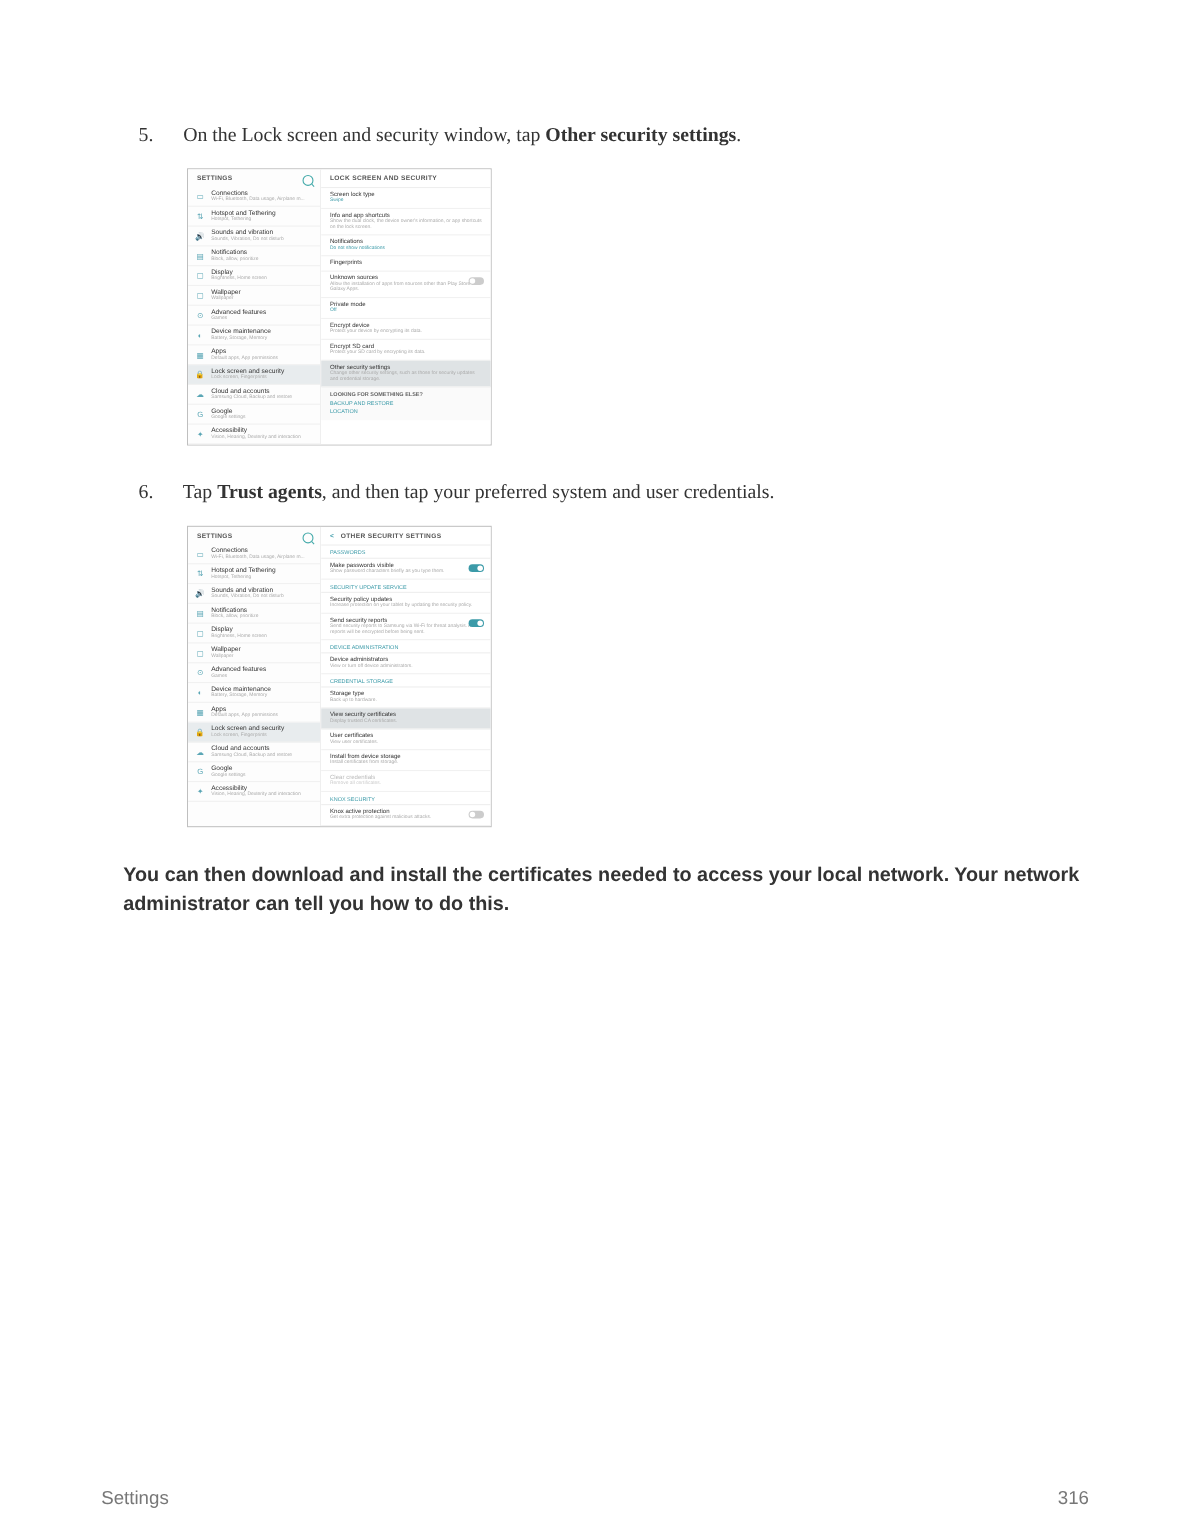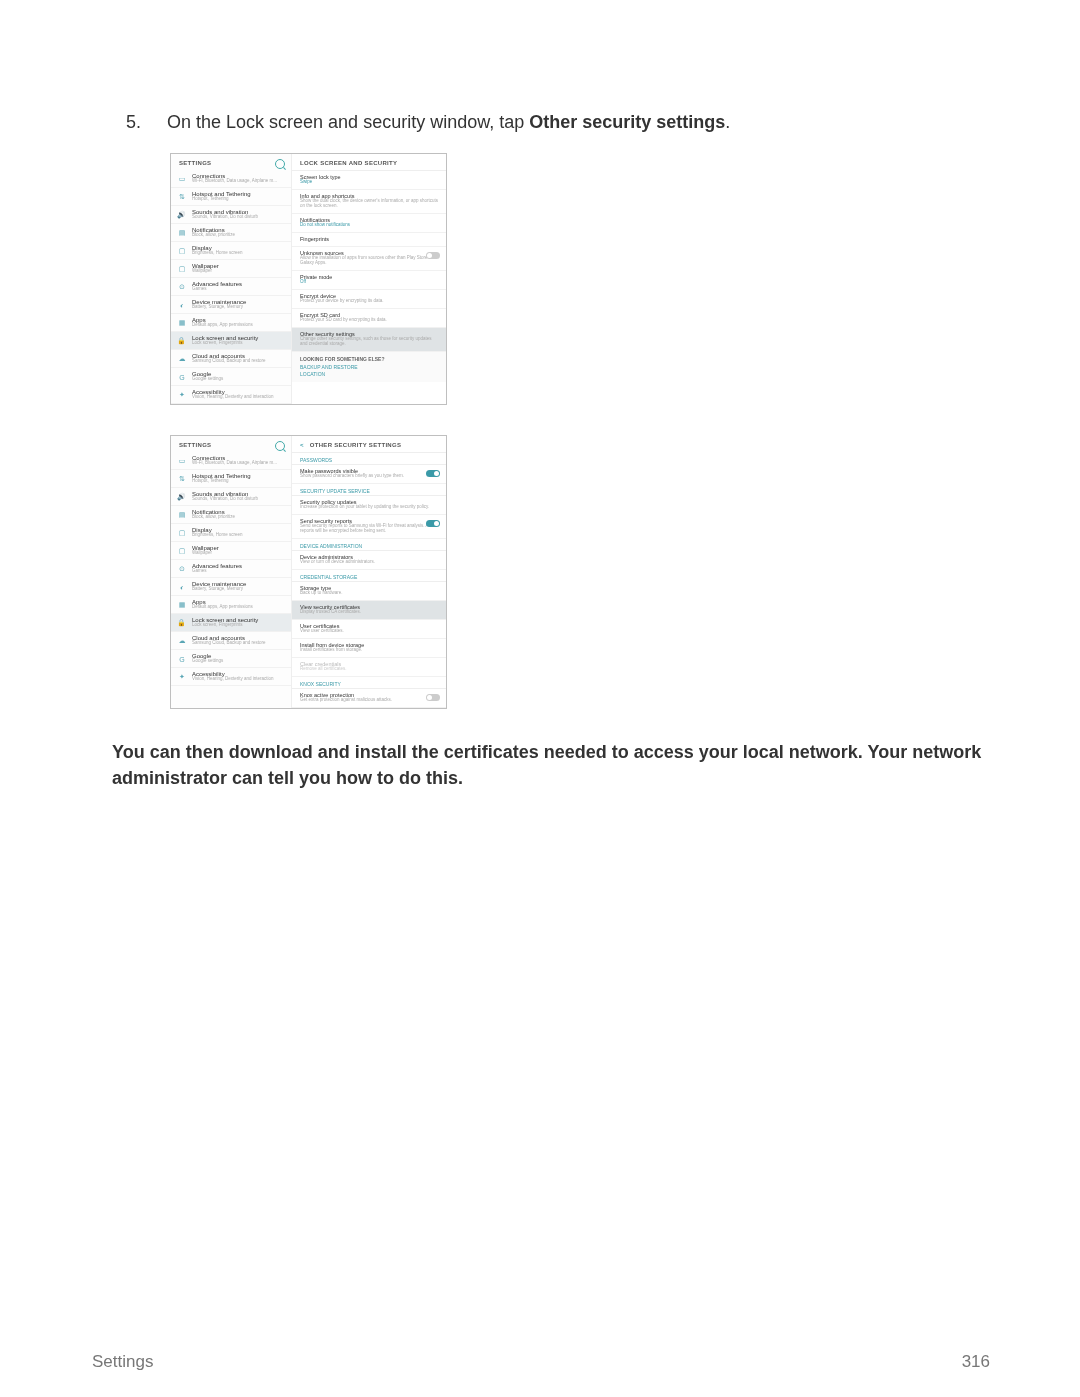--- a/index.html
+++ b/index.html
@@ -1,19 +1,19 @@
 <!DOCTYPE html>
 <html><head>
 <meta charset="utf-8">
 <style>
   html,body{margin:0;padding:0;background:#fff;font-family:Arial,Helvetica,sans-serif;color:#333;}
   .page{width:1080px;height:1397px;position:relative;box-sizing:border-box;padding:110px 90px 50px 92px;}
   ol.steps{list-style:none;margin:0;padding:0;}
   ol.steps>li{margin:0 0 30px 0;}
-  .step-line{font-size:18px;line-height:1.4;margin-left:70px;text-indent:-18px;}
+  .step-line{font-size:18px;line-height:1.4;margin-left:70px;text-indent:-18px;font-family:Liberation Serif, serif;}
   .num{display:inline-block;width:18px;}
   .bold{font-weight:bold;}
   .shot{margin:18px 0 0 78px;border:1px solid #bfbfbf;width:275px;height:auto;font-size:6px;color:#555;}
   .shot .hdr{display:flex;}
   .sidebar{width:120px;background:#fdfdfd;border-right:1px solid #eee;}
   .sb-title{font-size:6px;font-weight:bold;padding:6px 6px 4px 8px;color:#555;letter-spacing:.3px;}
   .search-icon{float:right;width:8px;height:8px;border:1px solid #4aa;border-radius:50%;position:relative;margin-top:-1px;}
   .search-icon:after{content:"";position:absolute;width:3px;height:1px;background:#4aa;bottom:-1px;right:-2px;transform:rotate(45deg);}
   .sb-item{display:flex;align-items:flex-start;padding:3px 4px 3px 6px;border-bottom:1px solid #f1f1f1;}
   .sb-item.sel{background:#e8ecee;}
@@ -204,20 +204,24 @@
           <div class="hd">LOOKING FOR SOMETHING ELSE?</div>
           <div class="lk">BACKUP AND RESTORE</div>
           <div class="lk">LOCATION</div>
         </div>
       </div>
     </div>
   </div>
 </li>
 
 <li>
+  <div class="step-line">
+    <span class="num">6.</span>
+    <span>Tap </span><span class="bold">Trust agents</span><span>, and then tap your preferred system and user credentials.</span>
+  </div>
 
   <div class="shot">
     <div class="hdr">
       <div class="sidebar">
         <div class="sb-title">
           <span>SETTINGS</span>
           <span class="search-icon"></span>
         </div>
         <div id="sb2">
                 <div class="sb-item">

